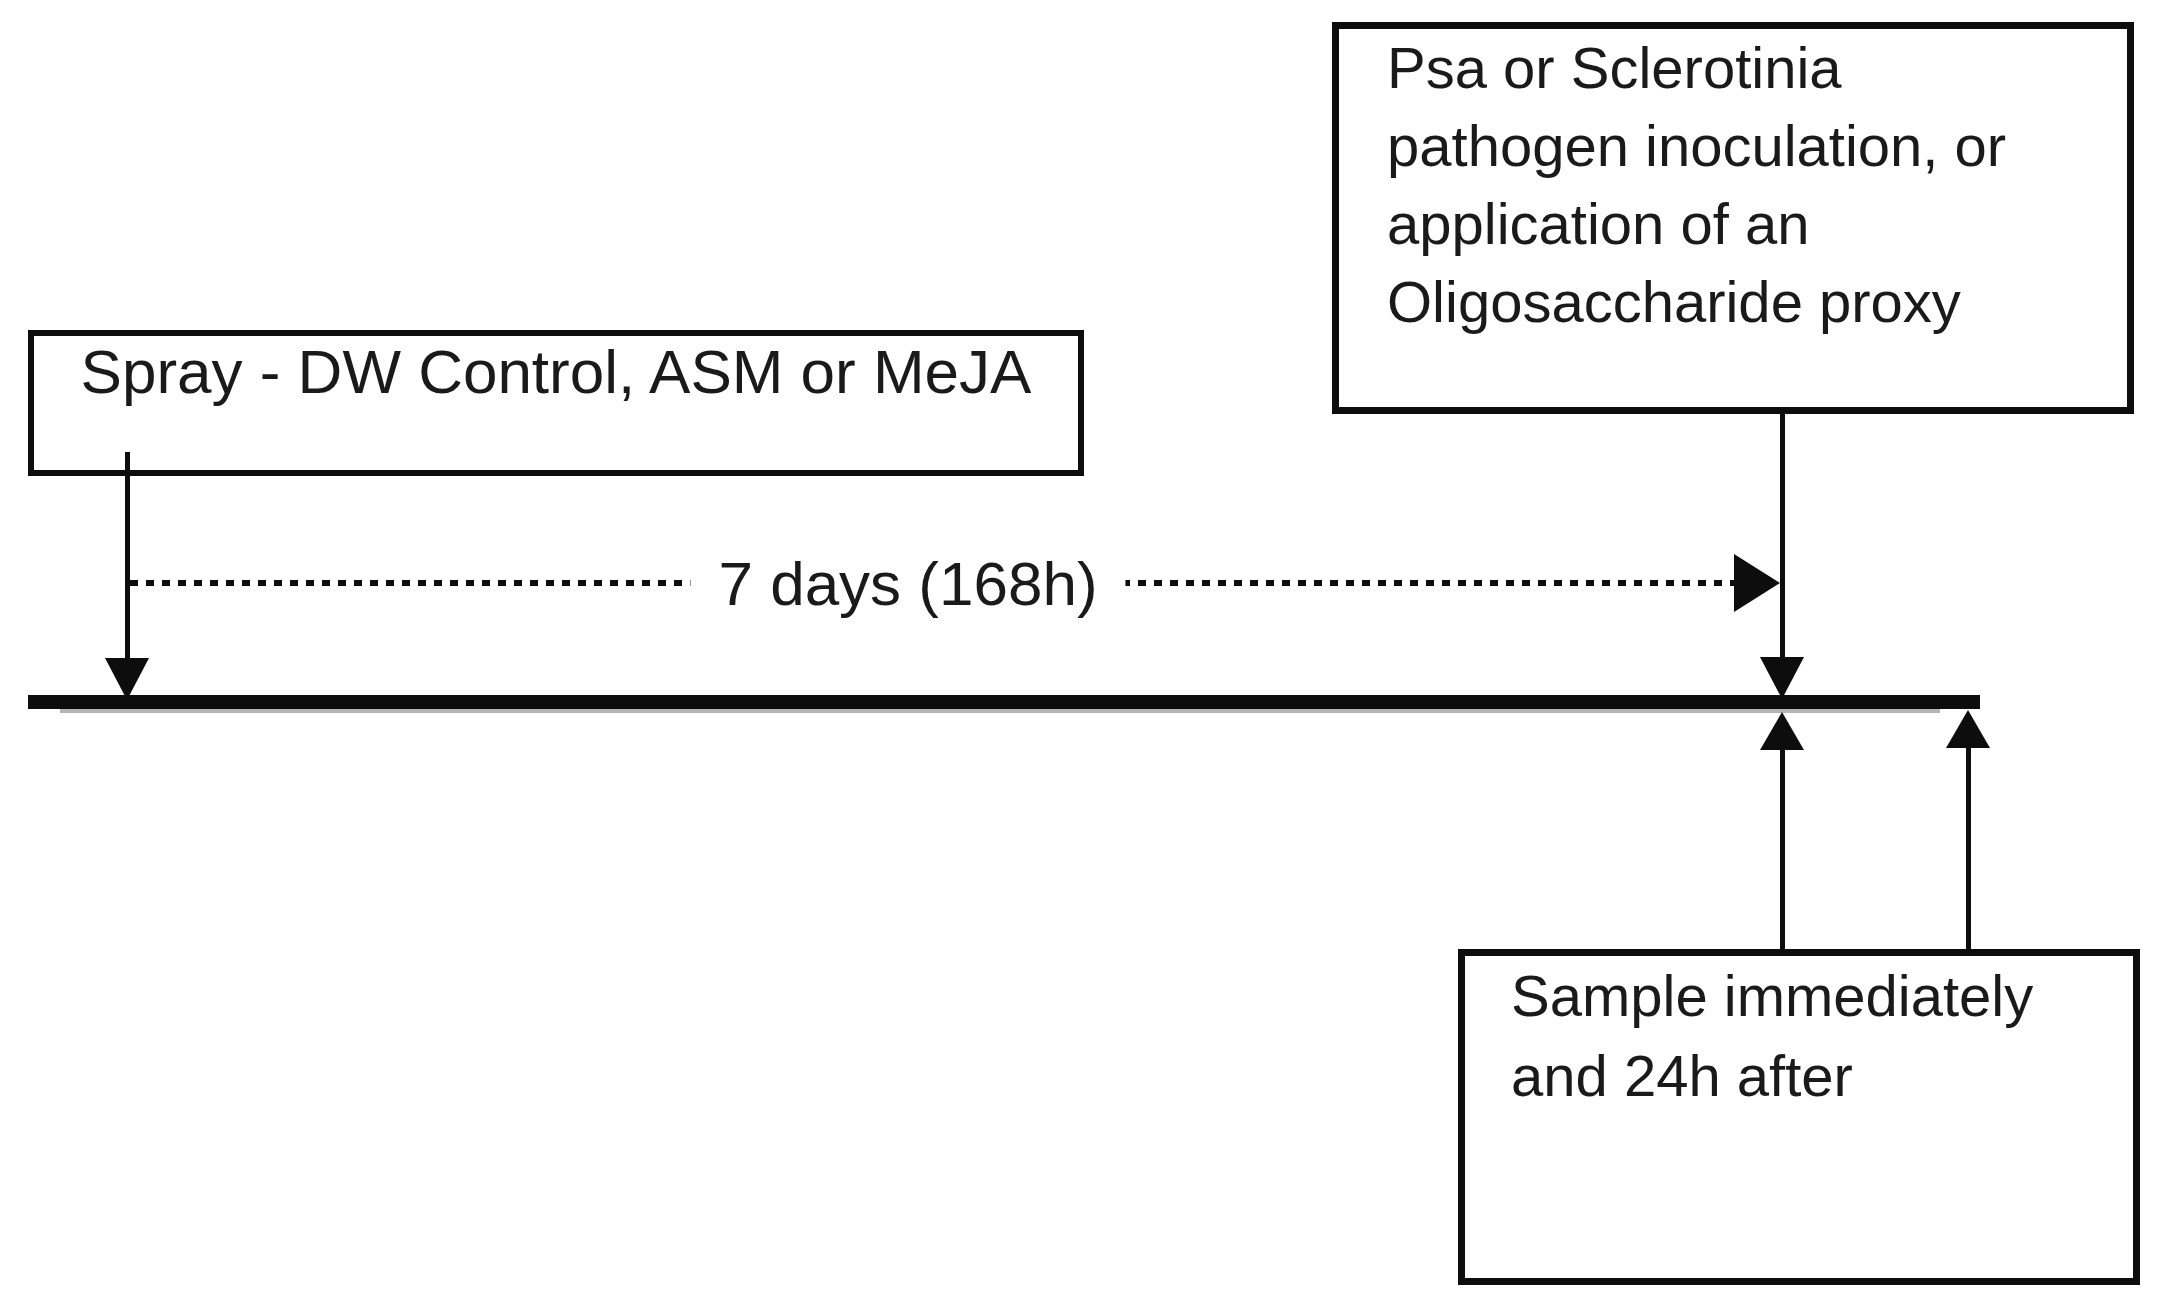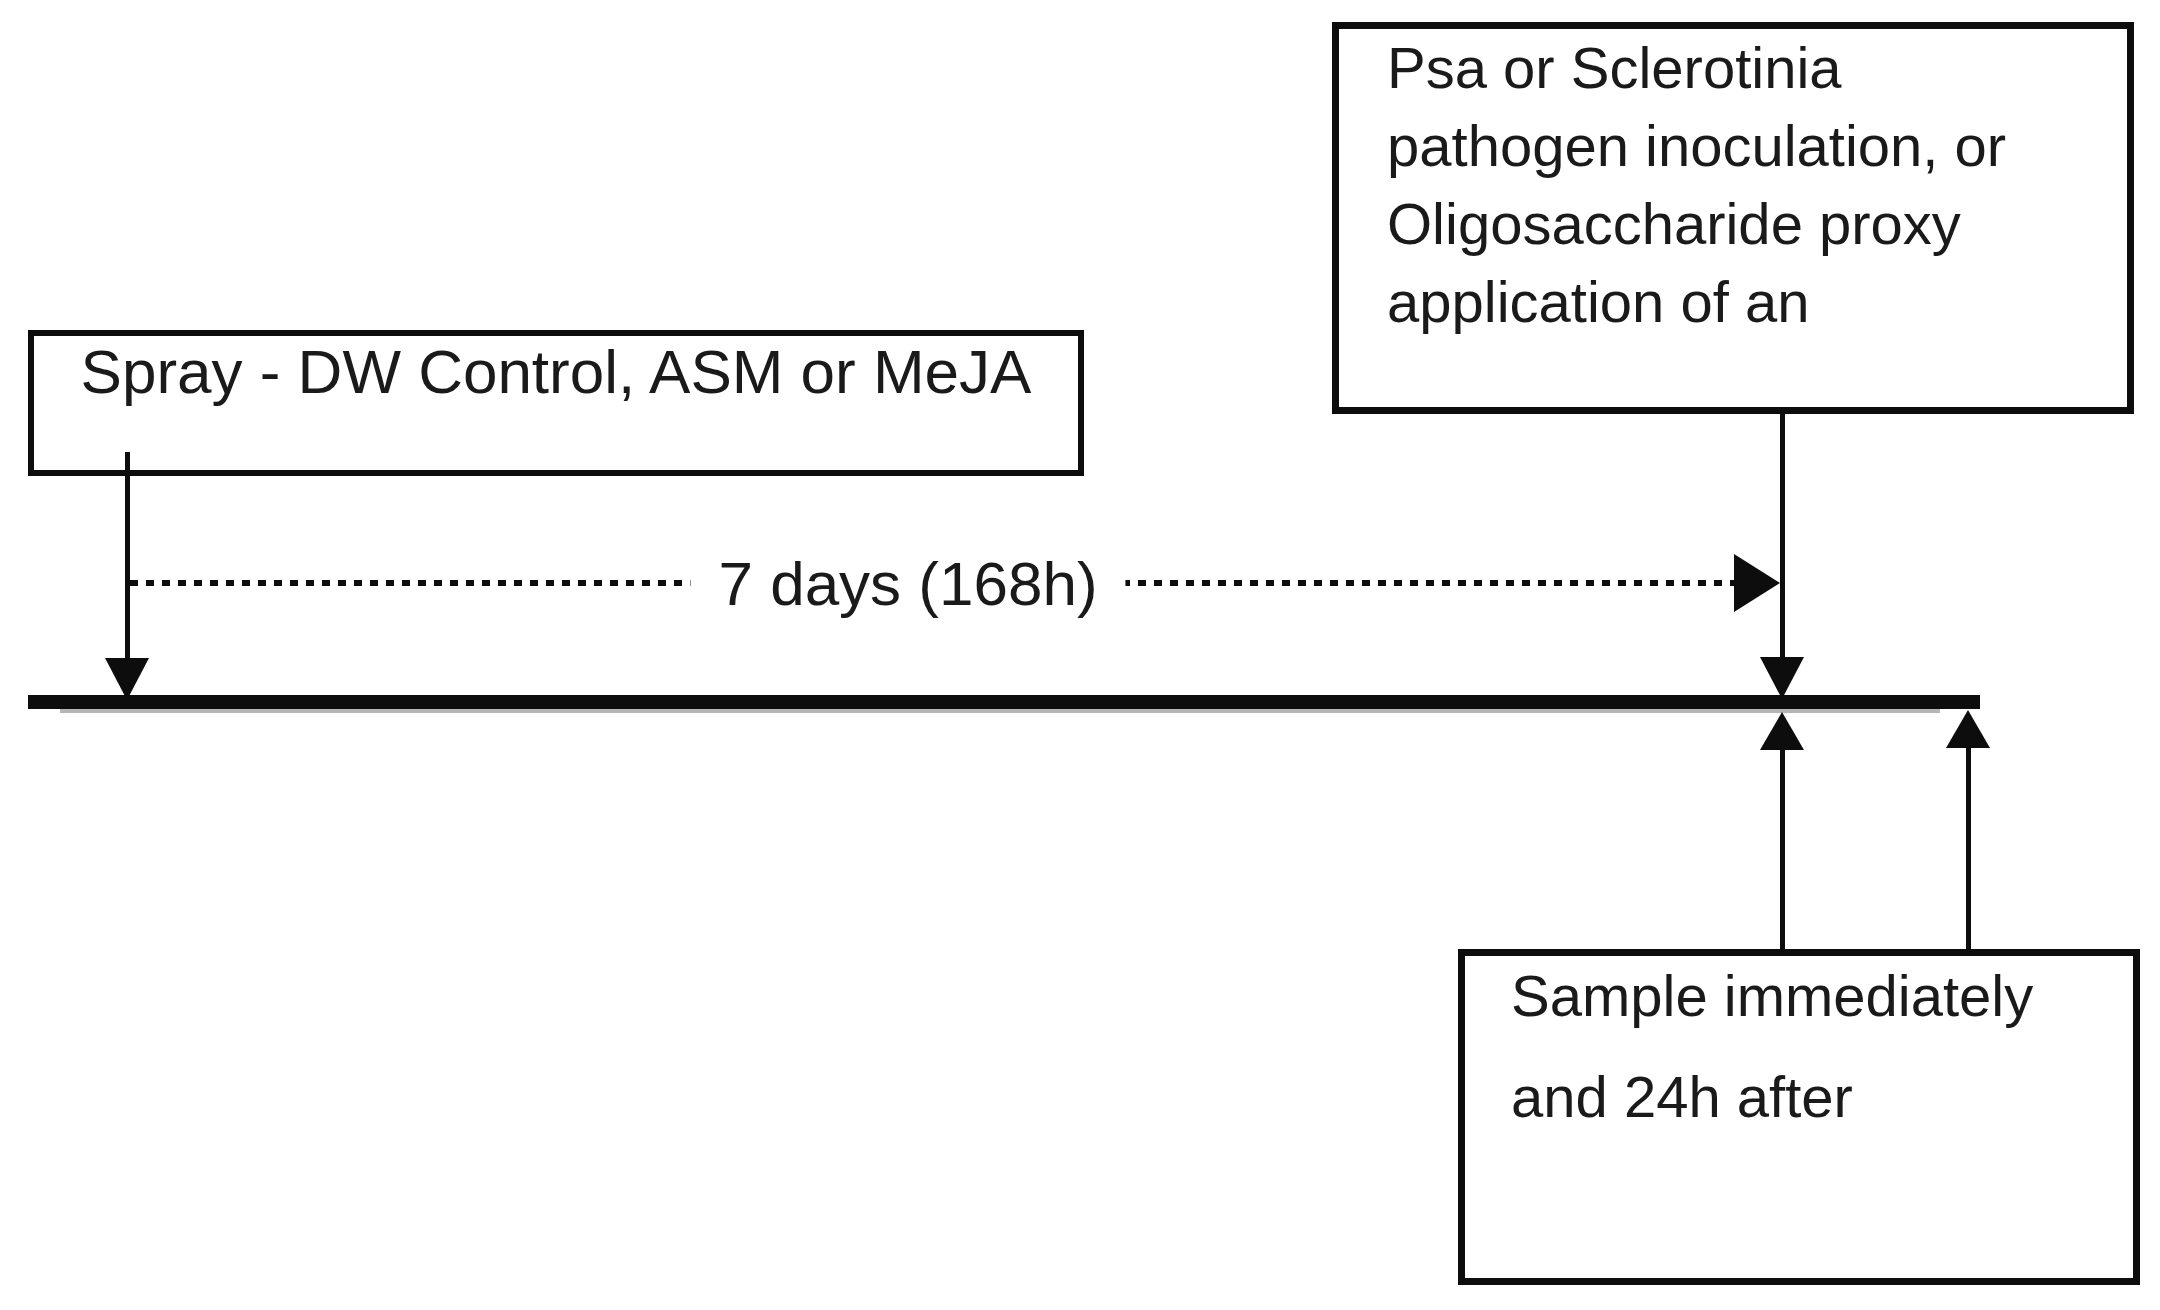--- a/index.html
+++ b/index.html
@@ -38,21 +38,20 @@
     left: 1332px; top: 22px; width: 802px; height: 392px;
     padding-left: 48px;
     font-size: 58px;
     line-height: 78px;
   }
   #sample-box {
     left: 1458px; top: 949px; width: 682px; height: 336px;
     padding-left: 46px;
     font-size: 58px;
     line-height: 80px;
-    gap: 21px;
   }
   .vline {
     position: absolute;
     width: 5px;
     background: #0d0d0d;
   }
   #timeline {
     position: absolute;
     left: 28px; top: 695px;
     width: 1952px; height: 14px;
@@ -104,22 +103,22 @@
 
 <div id="canvas">
 
   <div class="box" id="spray-box">
     <span class="line-text">Spray - DW Control, ASM or MeJA</span>
   </div>
 
   <div class="box" id="inoculation-box">
     <span class="line-text">Psa or Sclerotinia</span>
     <span class="line-text">pathogen inoculation, or</span>
+    <span class="line-text">application of an</span>
     <span class="line-text">Oligosaccharide proxy</span>
-    <span class="line-text">application of an</span>
   </div>
 
   <div class="box" id="sample-box">
     <span class="line-text">Sample immediately</span>
     <span class="line-text">and 24h after</span>
   </div>
 
   <div id="timeline-shadow"></div>
   <div id="timeline"></div>
 

